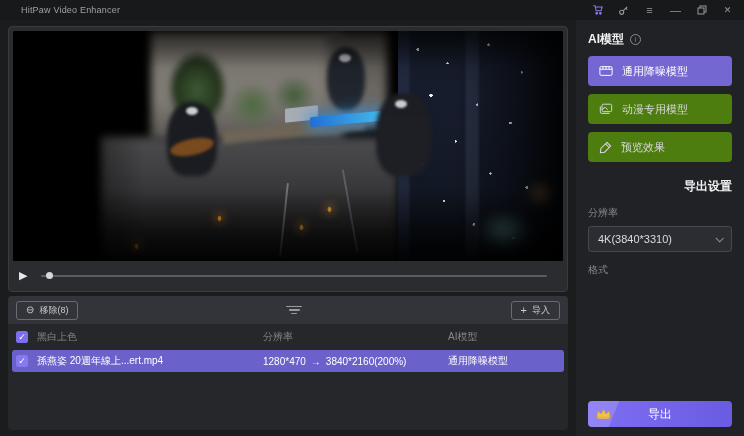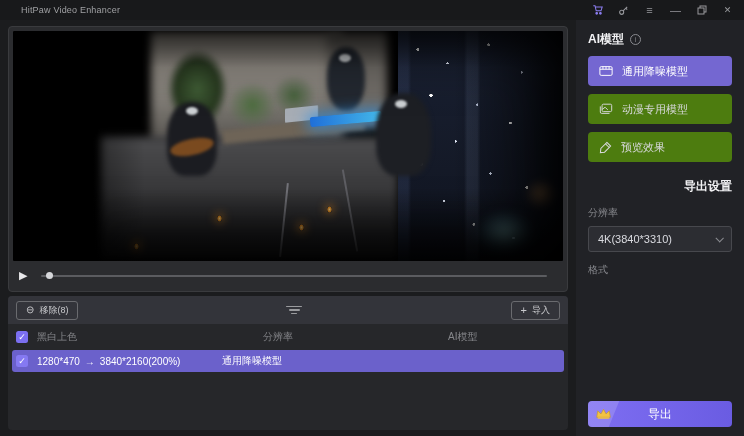--- a/index.html
+++ b/index.html
@@ -194,20 +194,21 @@
 
   <div class="thead">
     <span class="checkbox">✓</span>
     <span class="col-name">黑白上色</span>
     <span class="col-res">分辨率</span>
     <span class="col-model">AI模型</span>
   </div>
 
   <div class="trow">
     <span class="checkbox">✓</span>
+    <span class="col-name">孫燕姿 20週年線上...ert.mp4</span>
     <span class="col-res">
       <span>1280*470</span><span class="res-arrow">→</span><span>3840*2160(200%)</span>
     </span>
     <span class="col-model">通用降噪模型</span>
   </div>
 </div>
 
 <div class="sidebar">
   <div class="ai-title-row">
     <span class="side-title">AI模型</span>

